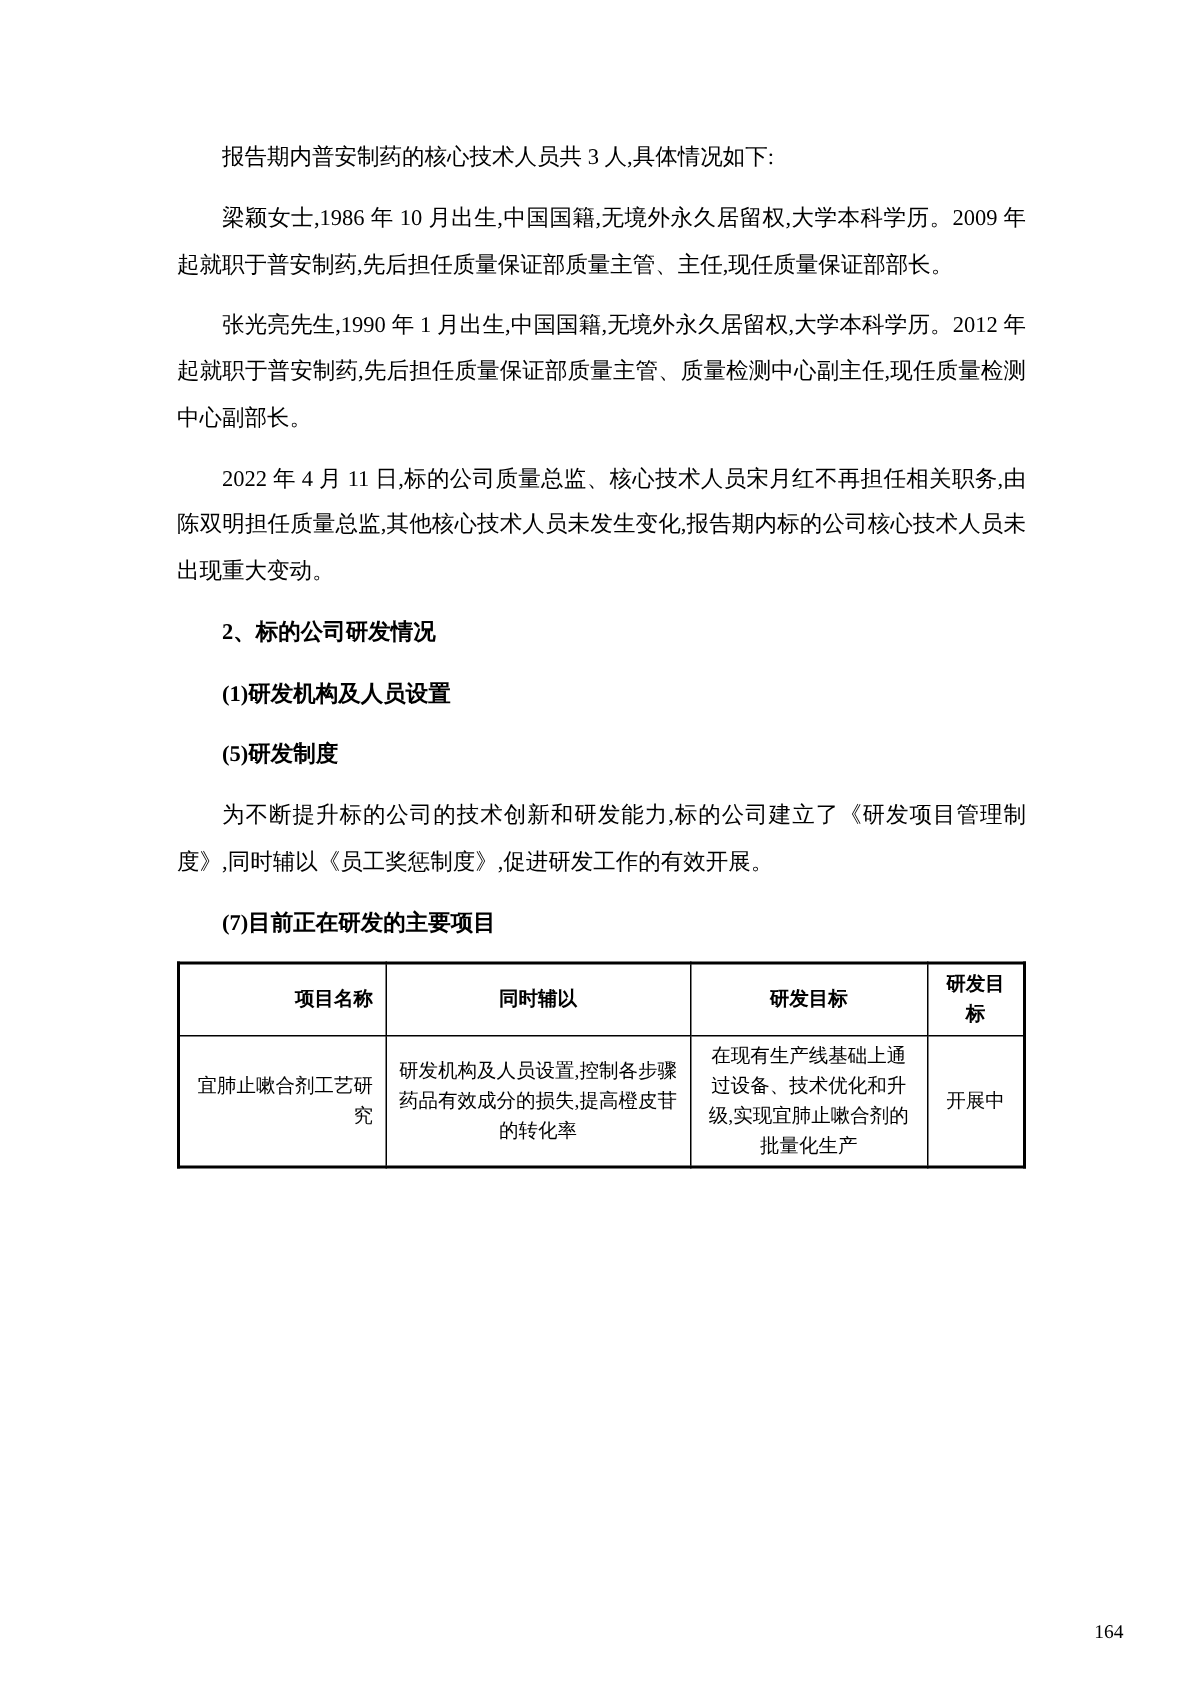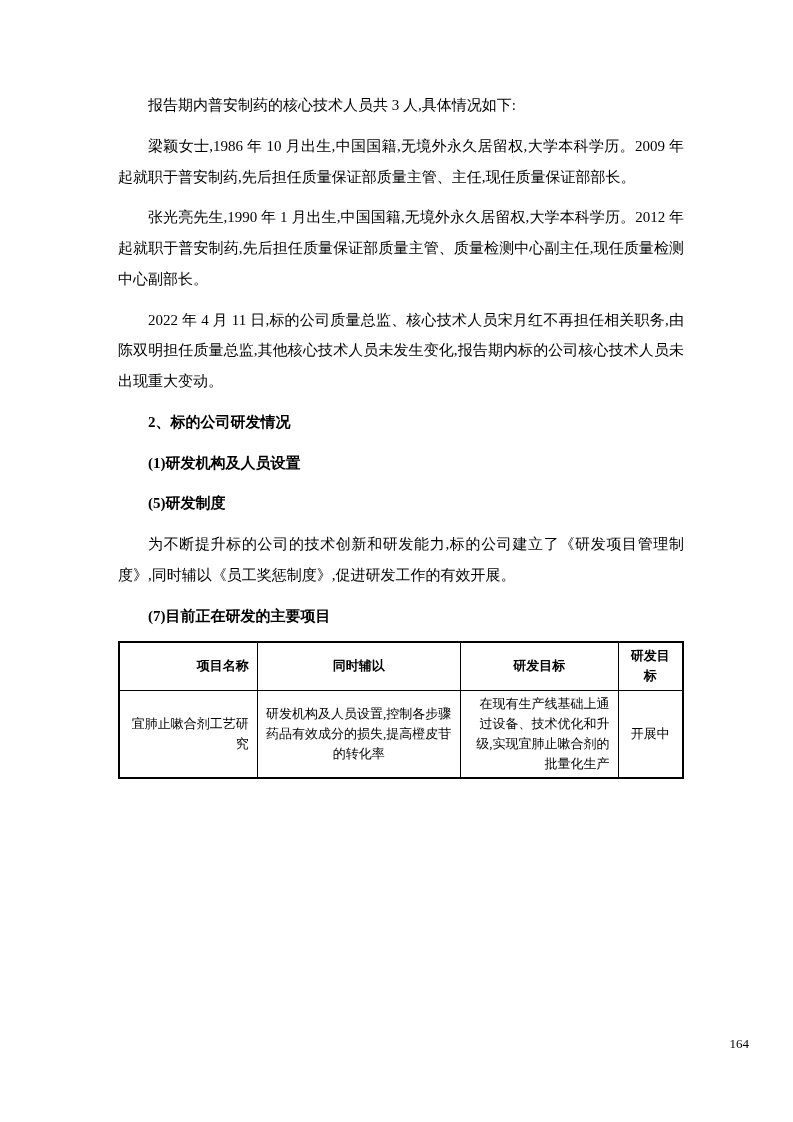--- a/index.html
+++ b/index.html
@@ -48,24 +48,24 @@
     font-weight: bold;
     height: 26px;
   }
   table.rd td {
     height: 88px;
   }
   .col-name   { width: 24.5%; text-align: right; }
   .col-detail { width: 36%; }
   .col-goal   { width: 28%; }
   .col-status { width: 11.5%; }
-  td.cell-goal { text-align: right; }
+  td.cell-goal { text-align: center; }
   .page-number {
     position: absolute;
-    top: 1036px;
+    top: 1080px;
     right: 44px;
     font-size: 13px;
   }
 </style>
 </head>
 <body>
 
 <div class="page">
   <div class="content">
 

